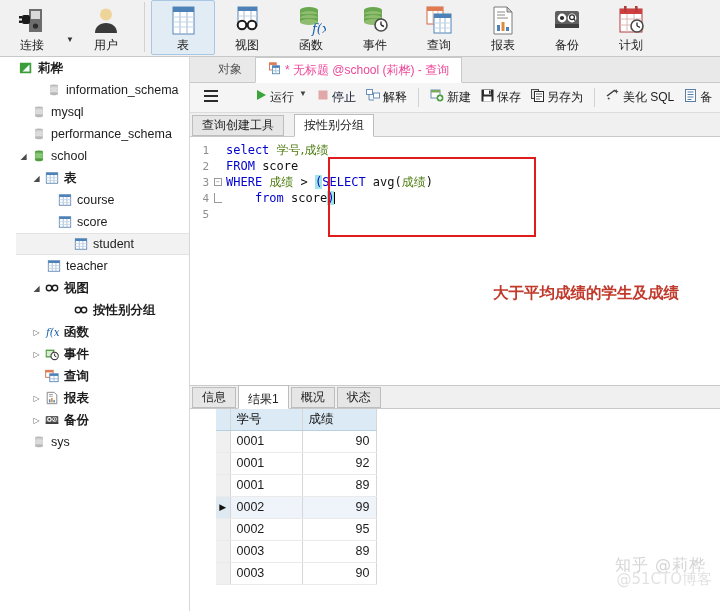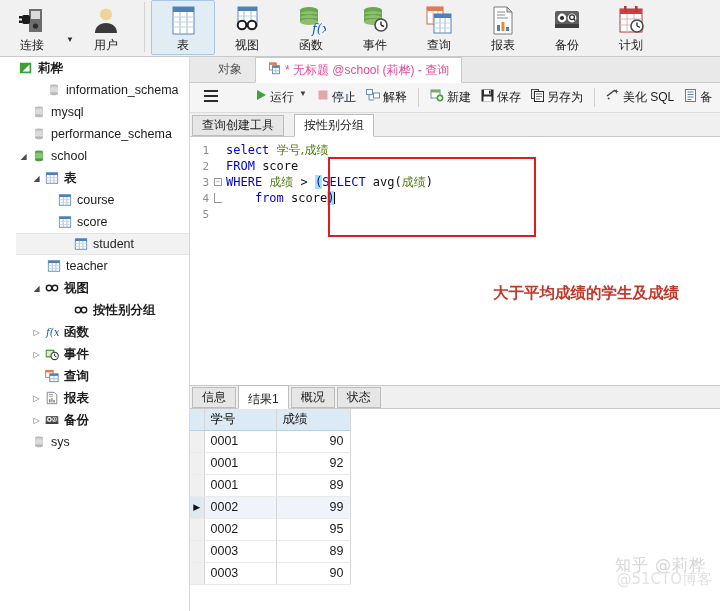--- a/index.html
+++ b/index.html
@@ -127,21 +127,21 @@
     display: flex; align-items: flex-end; padding-left: 2px;
   }
   .rtab {
     height: 21px; padding: 0 9px; display: flex; align-items: center;
     font-size: 12px; color: #222; background: #e6e6e6; border: 1px solid #bdbdbd;
     margin-right: 2px;
   }
   .rtab.active { background: #ffffff; border-bottom: 1px solid #ffffff; height: 24px; margin-bottom: -1px; align-items: flex-end; }
 
   .gridwrap { position: relative; height: 190px; background: #ffffff; }
-  .grid { border-collapse: collapse; table-layout: fixed; }
+  .grid { border-collapse: collapse; table-layout: fixed; margin-left: 26px; }
   .grid th, .grid td {
     border-right: 1px solid #d6d6d6; border-bottom: 1px solid #eaeaea;
     font-size: 12.5px; height: 22px; padding: 0 6px; color: #1b1b1b;
     font-family: "Liberation Sans", sans-serif;
   }
   .grid th {
     background: #dceaf5; color: #111; font-weight: normal; text-align: left;
     border-bottom: 1px solid #b8cfe0; height: 21px;
   }
   .col-sel { width: 14px; background: #f0f0f0; border-right: 1px solid #cfcfcf; padding: 0 !important; }

